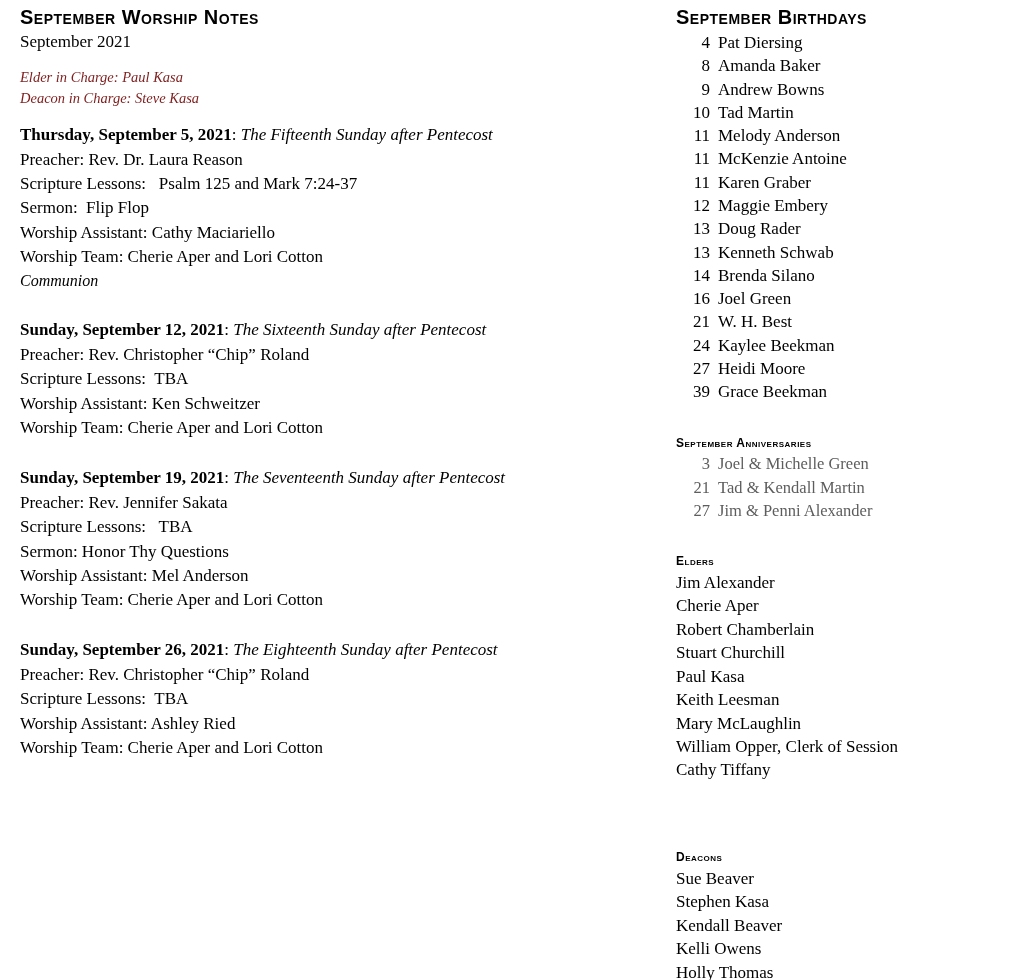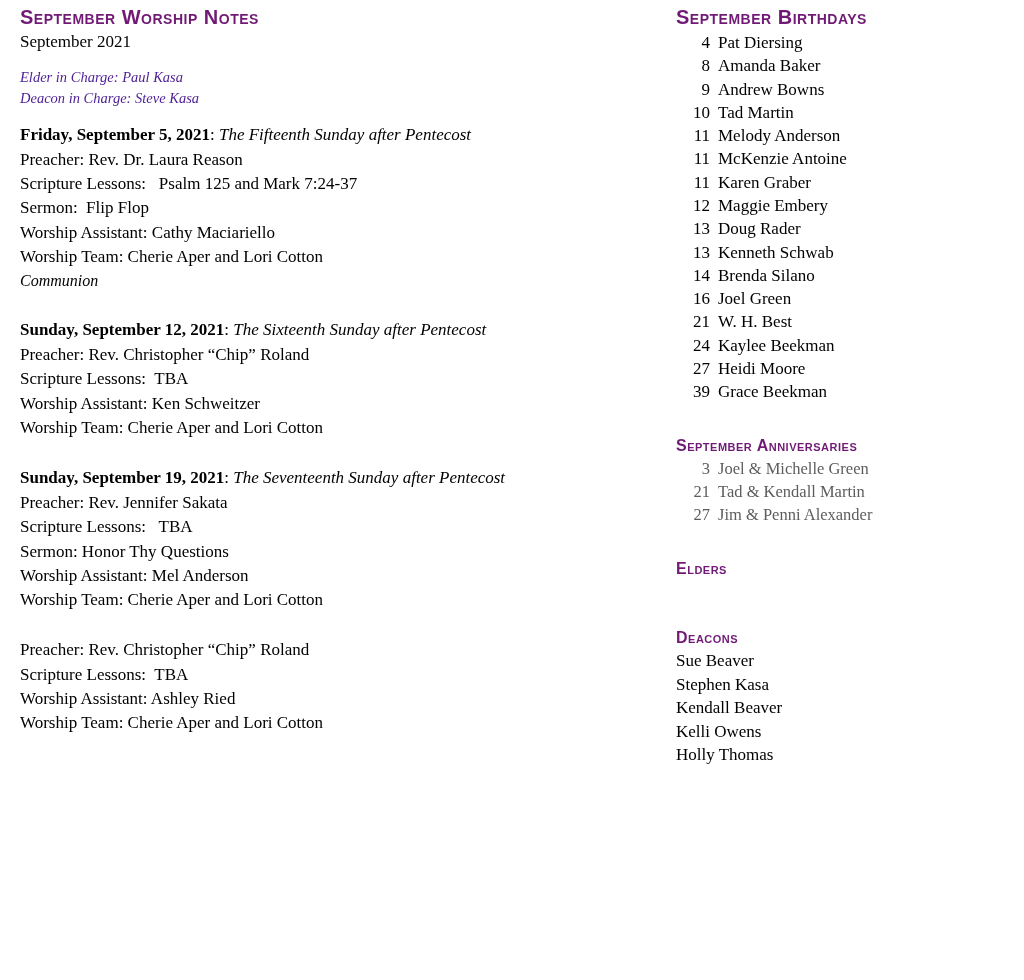--- a/index.html
+++ b/index.html
@@ -31,41 +31,41 @@
     left: 676px;
     top: 6px;
     width: 340px;
   }
 
   
   .section-head {
     font-family: "Liberation Sans", sans-serif;
     font-variant: small-caps;
     font-weight: bold;
-    color: #701a75;
+    color: #000000;
     letter-spacing: 0.5px;
     font-size: 20px;
     line-height: 1.15;
     margin: 0 0 2px 0;
   }
   .section-head.small {
-    font-size: 16px;
+    font-size: 12px;
     margin-top: 33px;
   }
   .subtitle {
     font-size: 17px;
     line-height: 1.3;
     margin: 0 0 14px 0;
   }
 
   .charge-block {
     font-style: italic;
     font-size: 14.5px;
     line-height: 1.45;
-    color: #4c1d95;
+    color: #7f1d1d;
     margin: 0 0 14px 0;
   }
 
   
   .service {
     margin: 0 0 26px 0;
   }
   .service .line {
     font-size: 17px;
     line-height: 1.43;
@@ -128,21 +128,21 @@
     <div class="section-head">September Worship Notes</div>
     <div class="subtitle">September 2021</div>
 
     <div class="charge-block">
       <div>Elder in Charge: Paul Kasa</div>
       <div>Deacon in Charge: Steve Kasa</div>
     </div>
 
     <div id="services">
         <div class="service">
-          <div class="svc-title"><b>Friday, September 5, 2021</b><span>: </span><i>The Fifteenth Sunday after Pentecost</i></div>
+          <div class="svc-title"><b>Thursday, September 5, 2021</b><span>: </span><i>The Fifteenth Sunday after Pentecost</i></div>
           <div class="line">Preacher: Rev. Dr. Laura Reason</div>
           <div class="line">Scripture Lessons:   Psalm 125 and Mark 7:24-37</div>
           <div class="line">Sermon:  Flip Flop</div>
           <div class="line">Worship Assistant: Cathy Maciariello</div>
           <div class="line">Worship Team: Cherie Aper and Lori Cotton</div>
           <div class="communion">Communion</div>
         </div>
         <div class="service">
           <div class="svc-title"><b>Sunday, September 12, 2021</b><span>: </span><i>The Sixteenth Sunday after Pentecost</i></div>
           <div class="line">Preacher: Rev. Christopher “Chip” Roland</div>
@@ -152,20 +152,21 @@
         </div>
         <div class="service">
           <div class="svc-title"><b>Sunday, September 19, 2021</b><span>: </span><i>The Seventeenth Sunday  after Pentecost</i></div>
           <div class="line">Preacher: Rev. Jennifer Sakata</div>
           <div class="line">Scripture Lessons:   TBA</div>
           <div class="line">Sermon: Honor Thy Questions</div>
           <div class="line">Worship Assistant: Mel Anderson</div>
           <div class="line">Worship Team: Cherie Aper and Lori Cotton</div>
         </div>
         <div class="service">
+          <div class="svc-title"><b>Sunday, September 26, 2021</b><span>: </span><i>The Eighteenth Sunday after Pentecost</i></div>
           <div class="line">Preacher: Rev. Christopher “Chip” Roland</div>
           <div class="line">Scripture Lessons:  TBA</div>
           <div class="line">Worship Assistant: Ashley Ried</div>
           <div class="line">Worship Team: Cherie Aper and Lori Cotton</div>
         </div>
       </div>
   </div>
 
   <div class="col-right">
     <div class="section-head">September Birthdays</div>
@@ -246,20 +247,31 @@
           <span class="day">21</span>
           <span class="nm">Tad &amp; Kendall Martin</span>
         </div>
         <div class="name-row">
           <span class="day">27</span>
           <span class="nm">Jim &amp; Penni Alexander</span>
         </div>
       </div>
 
     <div class="section-head small">Elders</div>
+    <div class="plain-list" id="elders">
+        <div class="plain-row">Jim Alexander</div>
+        <div class="plain-row">Cherie Aper</div>
+        <div class="plain-row">Robert Chamberlain</div>
+        <div class="plain-row">Stuart Churchill</div>
+        <div class="plain-row">Paul Kasa</div>
+        <div class="plain-row">Keith Leesman</div>
+        <div class="plain-row">Mary McLaughlin</div>
+        <div class="plain-row">William Opper, Clerk of Session</div>
+        <div class="plain-row">Cathy Tiffany</div>
+      </div>
 
     <div class="gap-before-deacons"></div>
     <div class="section-head small">Deacons</div>
     <div class="plain-list" id="deacons">
         <div class="plain-row">Sue Beaver</div>
         <div class="plain-row">Stephen Kasa</div>
         <div class="plain-row">Kendall Beaver</div>
         <div class="plain-row">Kelli Owens</div>
         <div class="plain-row">Holly Thomas</div>
       </div>

